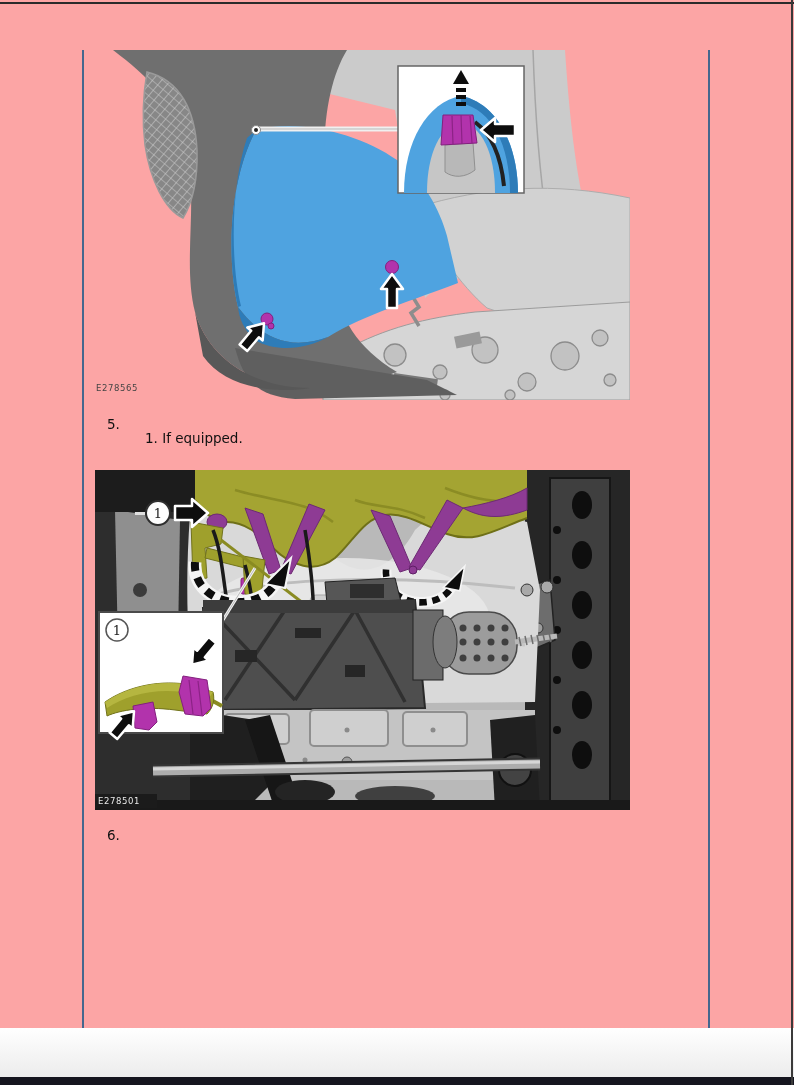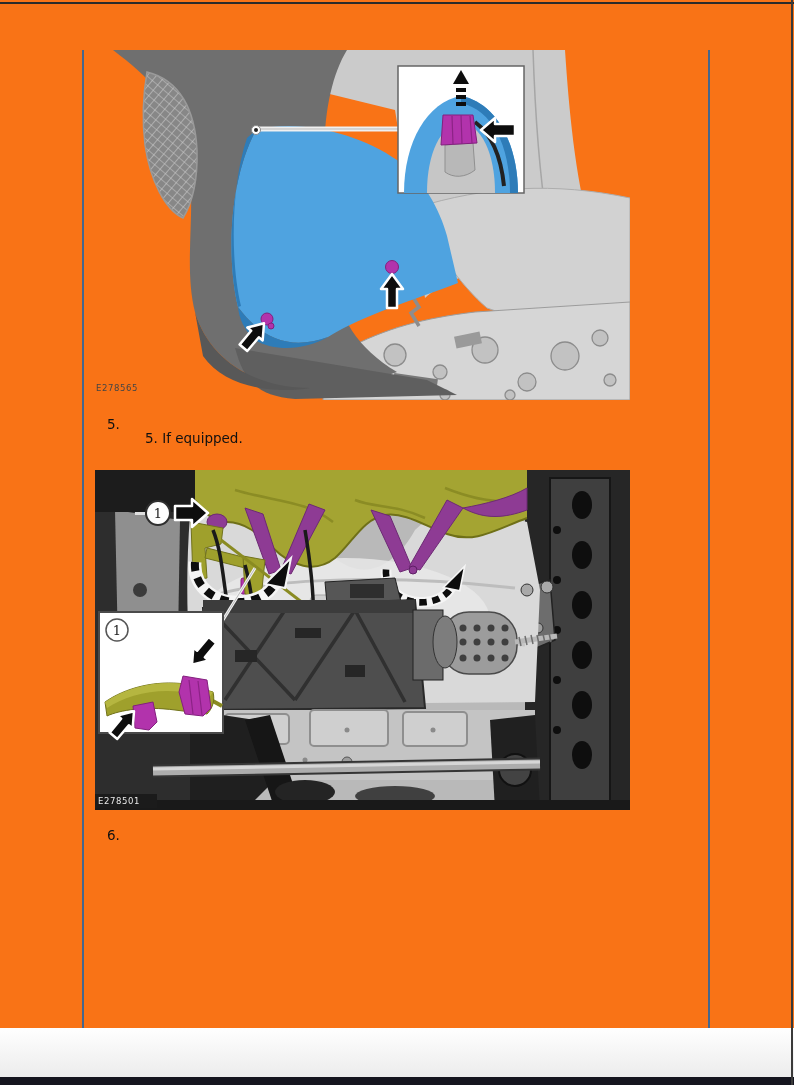--- a/index.html
+++ b/index.html
@@ -8,21 +8,21 @@
     --highlight-magenta:#b233ac;
     --highlight-magenta-dark:#83207e;
     --cushion-olive:#a4a432;
     --bracket-olive:#9fa02c;
     --strap-purple:#8e3b94;
     --rule-blue:#44678e;
     --bottom-bar:#15151f;
   }
   html,body{margin:0;padding:0;}
   body{background:#ffffff;font-family:"DejaVu Sans","Liberation Sans",sans-serif;}
-  .page{position:relative;width:794px;height:1085px;background:#f97316;overflow:hidden;text-decoration:underline;}
+  .page{position:relative;width:794px;height:1085px;background:#fca5a5;overflow:hidden;text-decoration:underline;}
   .top-line{position:absolute;left:0;top:2px;width:794px;height:2px;background:#2b2b2b;}
   .right-edge{position:absolute;left:791px;top:0;width:2px;height:1085px;background:#3a3a3a;}
   .rule{position:absolute;top:50px;width:2px;height:978px;background:var(--rule-blue);}
   .rule.left{left:82px;}
   .rule.right{left:708px;}
   .fig{position:absolute;display:block;}
   #fig1{left:95px;top:50px;}
   #fig2{left:95px;top:470px;}
   .step-num{position:absolute;font-size:13.5px;color:#111;line-height:1.2;}
   #step5-num{left:107px;top:416px;}
@@ -134,21 +134,21 @@
         <rect x="361" y="45" width="10" height="4"></rect>
         <rect x="361" y="52" width="10" height="4"></rect>
       </g>
       <polygon class="arrow-b" points="386,80 400,68 400,74 420,74 420,86 400,86 400,92"></polygon>
     </g>
 
     <text x="1" y="341" class="fig-label" fill="#454545">E278565</text>
   </svg>
 
   <div class="step-num" id="step5-num">5.</div>
-  <div class="step-num" id="step5-sub">5. If equipped.</div>
+  <div class="step-num" id="step5-sub">1. If equipped.</div>
 
   <svg id="fig2" class="fig" width="535" height="340" viewBox="0 0 535 340">
     <rect width="535" height="340" fill="#b9b9b9"></rect>
 
     <g>
       <rect x="0" y="0" width="95" height="340" fill="#2d2d2d"></rect>
       <path d="M20,40 L85,50 L82,230 L24,224 Z" fill="#8f8f8f"></path>
       <circle cx="45" cy="120" r="7" fill="#3b3b3b"></circle>
         <circle cx="60" cy="165" r="5" fill="#3b3b3b"></circle>
       <circle cx="40" cy="185" r="6" fill="#3b3b3b"></circle>

